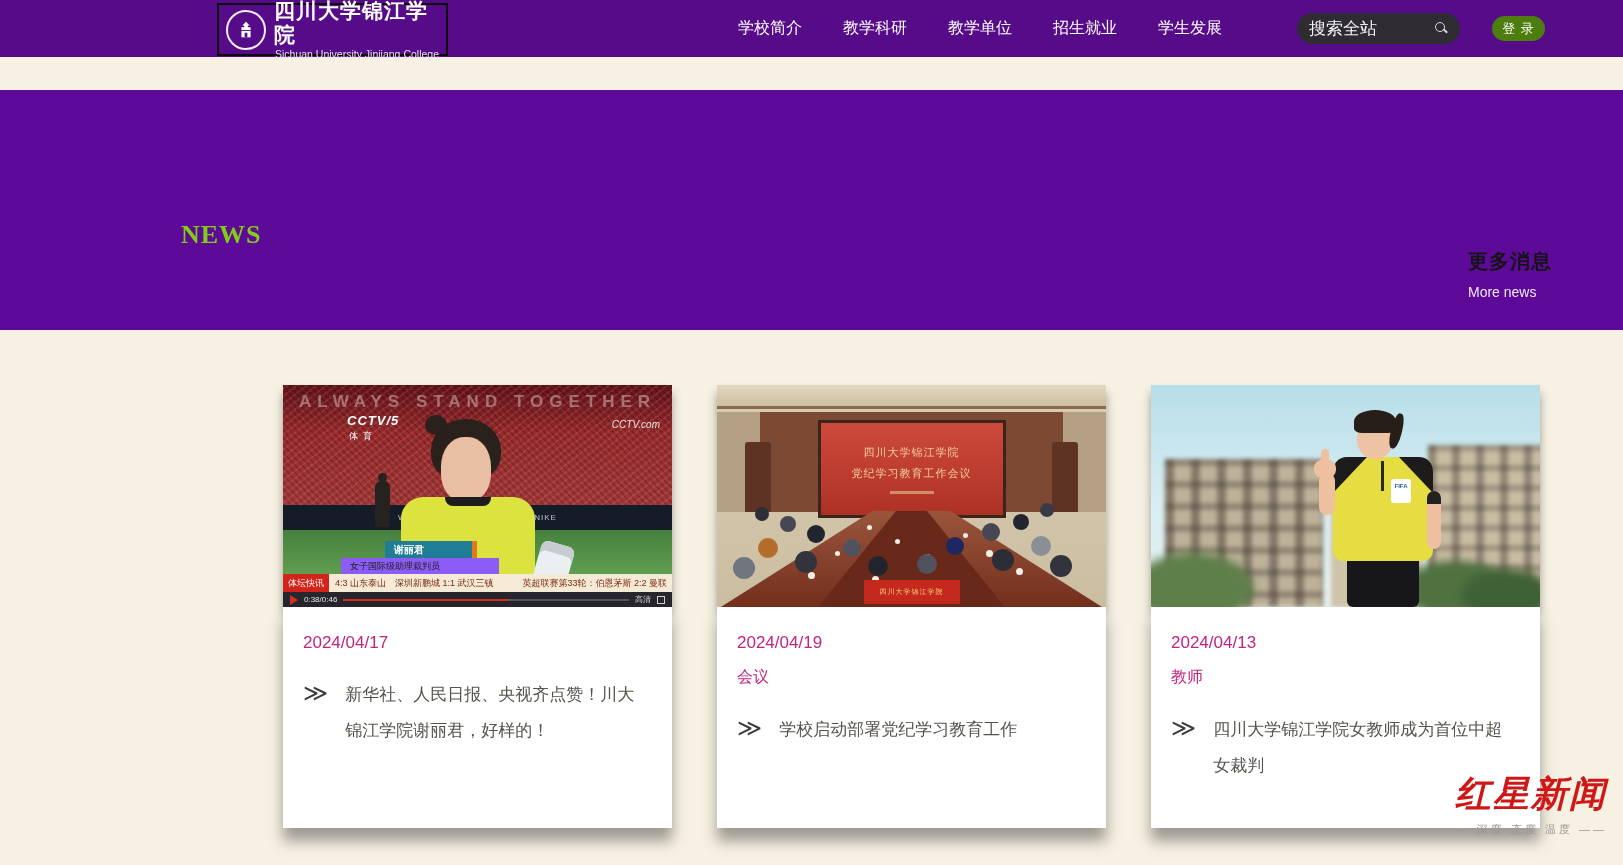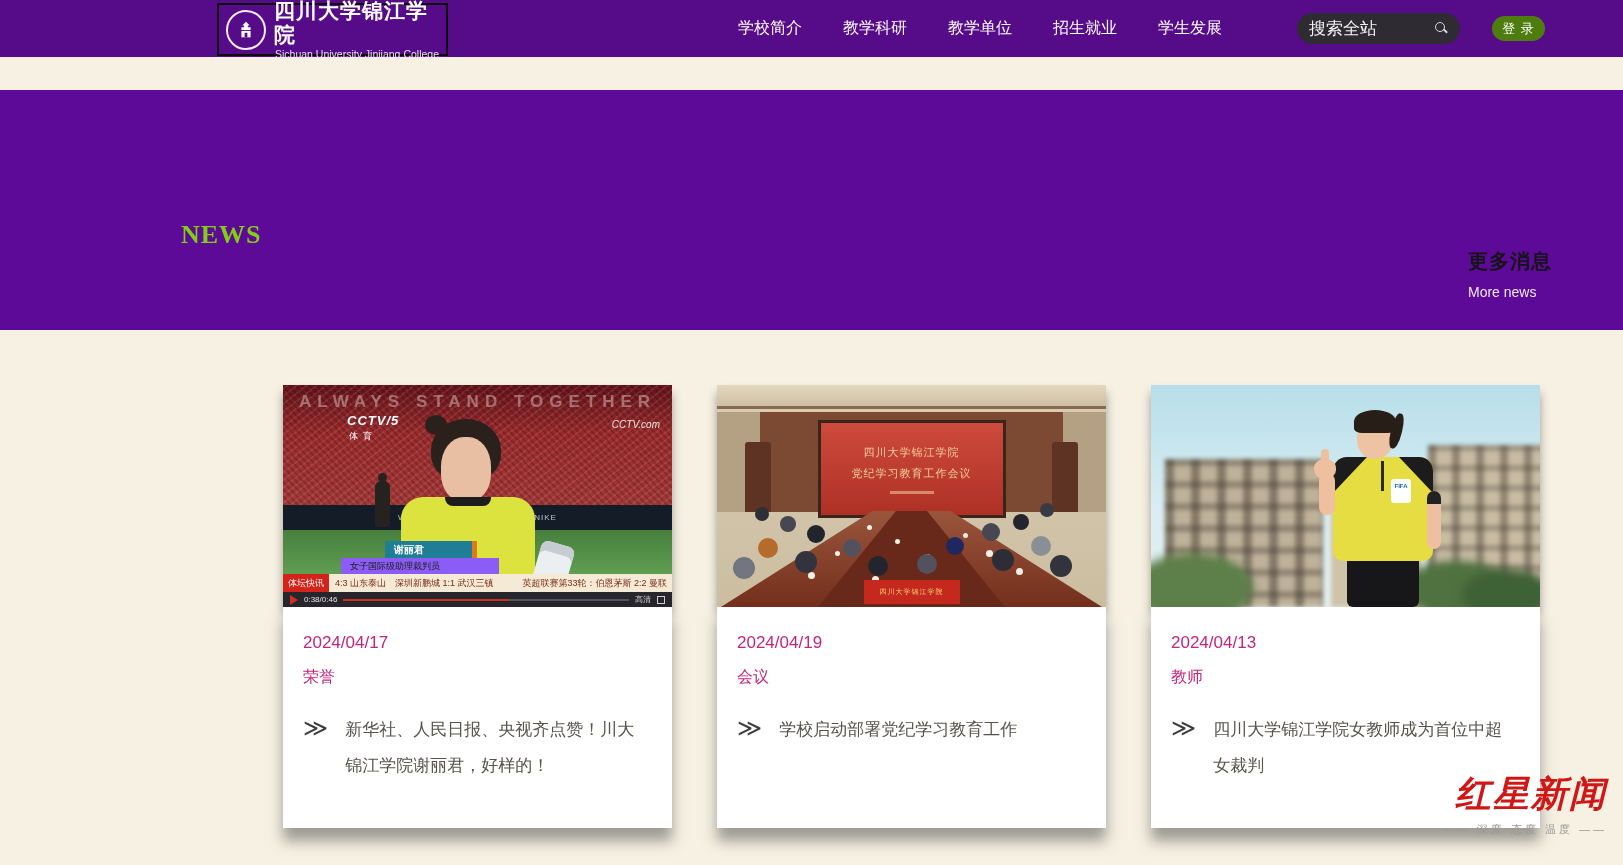--- a/index.html
+++ b/index.html
@@ -256,21 +256,20 @@
     <div class="c1-player">
       <span class="c1-play"></span>
       <span class="c1-time">0:38/0:46</span>
       <span class="c1-bar"></span>
       <span class="c1-hd">高清</span>
       <span class="c1-fs"></span>
     </div>
   </div>
   <div class="card-body">
     <div class="card-date">2024/04/17</div>
-    <div class="card-cat">荣誉</div>
     <div class="card-title-row">
       <span class="chev">≫</span>
       <span class="card-title">新华社、人民日报、央视齐点赞！川大锦江学院谢丽君，好样的！</span>
     </div>
   </div>
 </div>
 
 <div class="card card-2">
   <div class="card-image">
     <div class="c3-sky" style="background:linear-gradient(#d9cdb4,#cbbda0);"></div>

